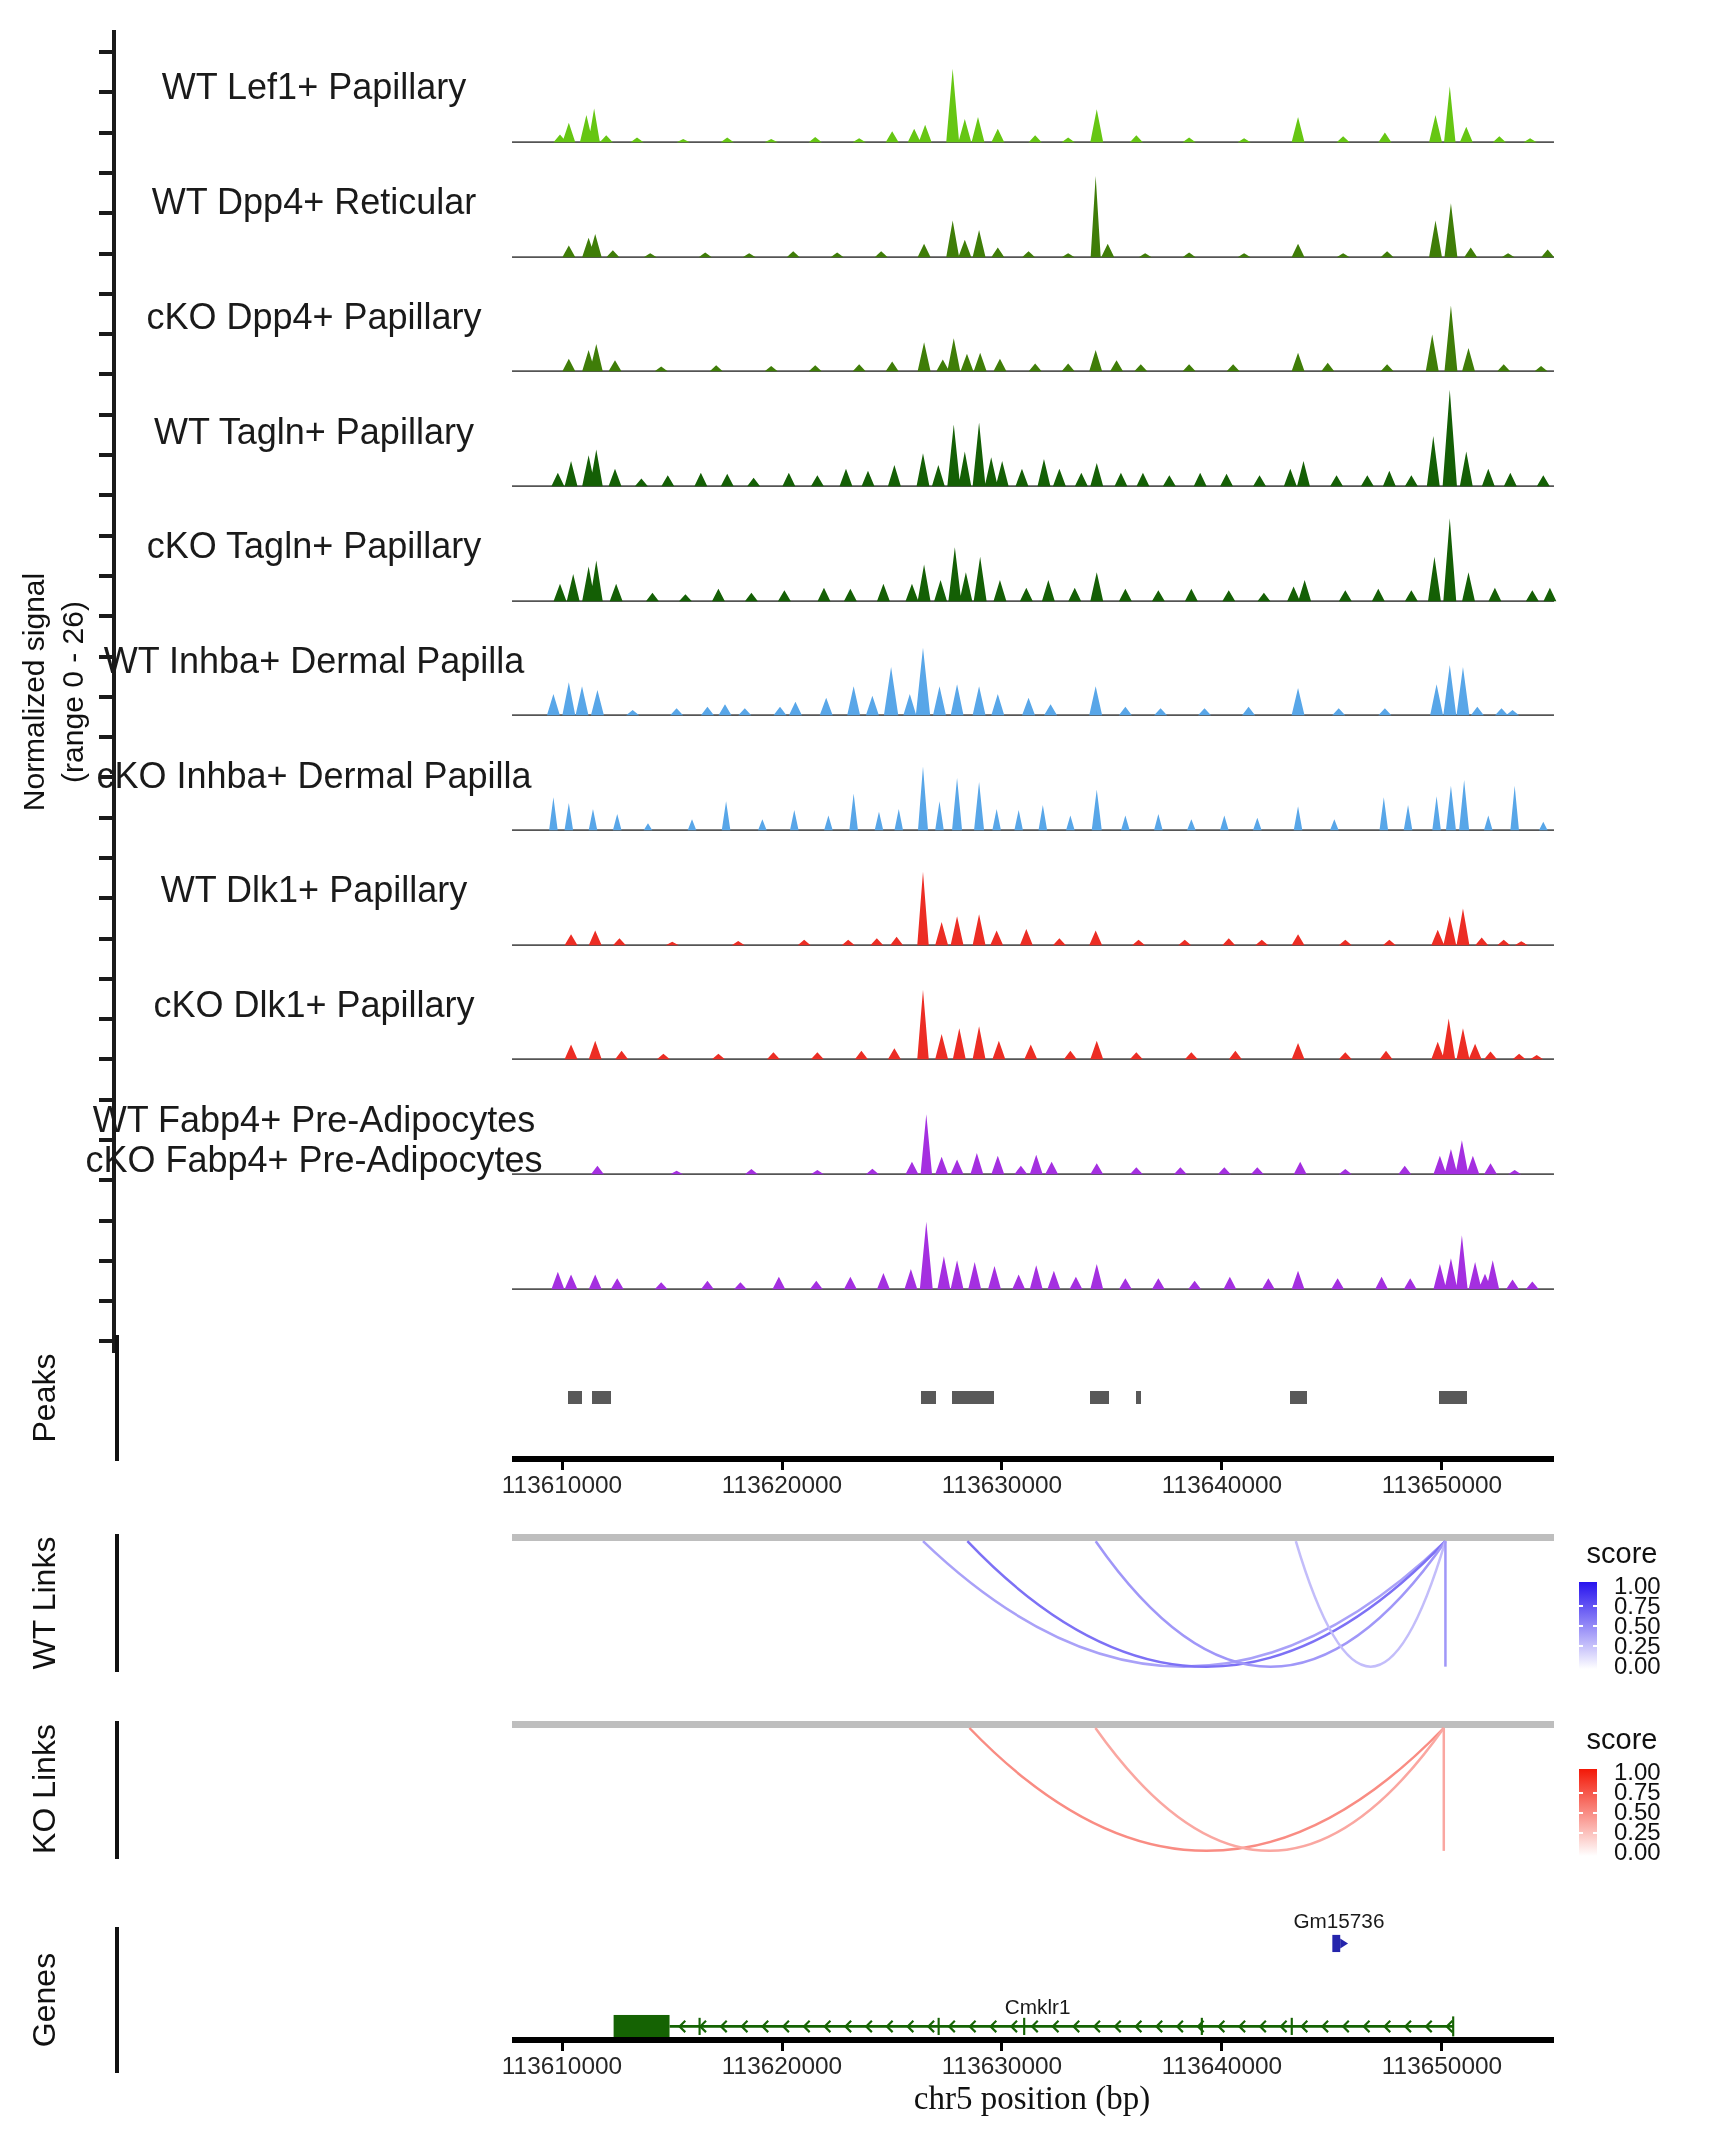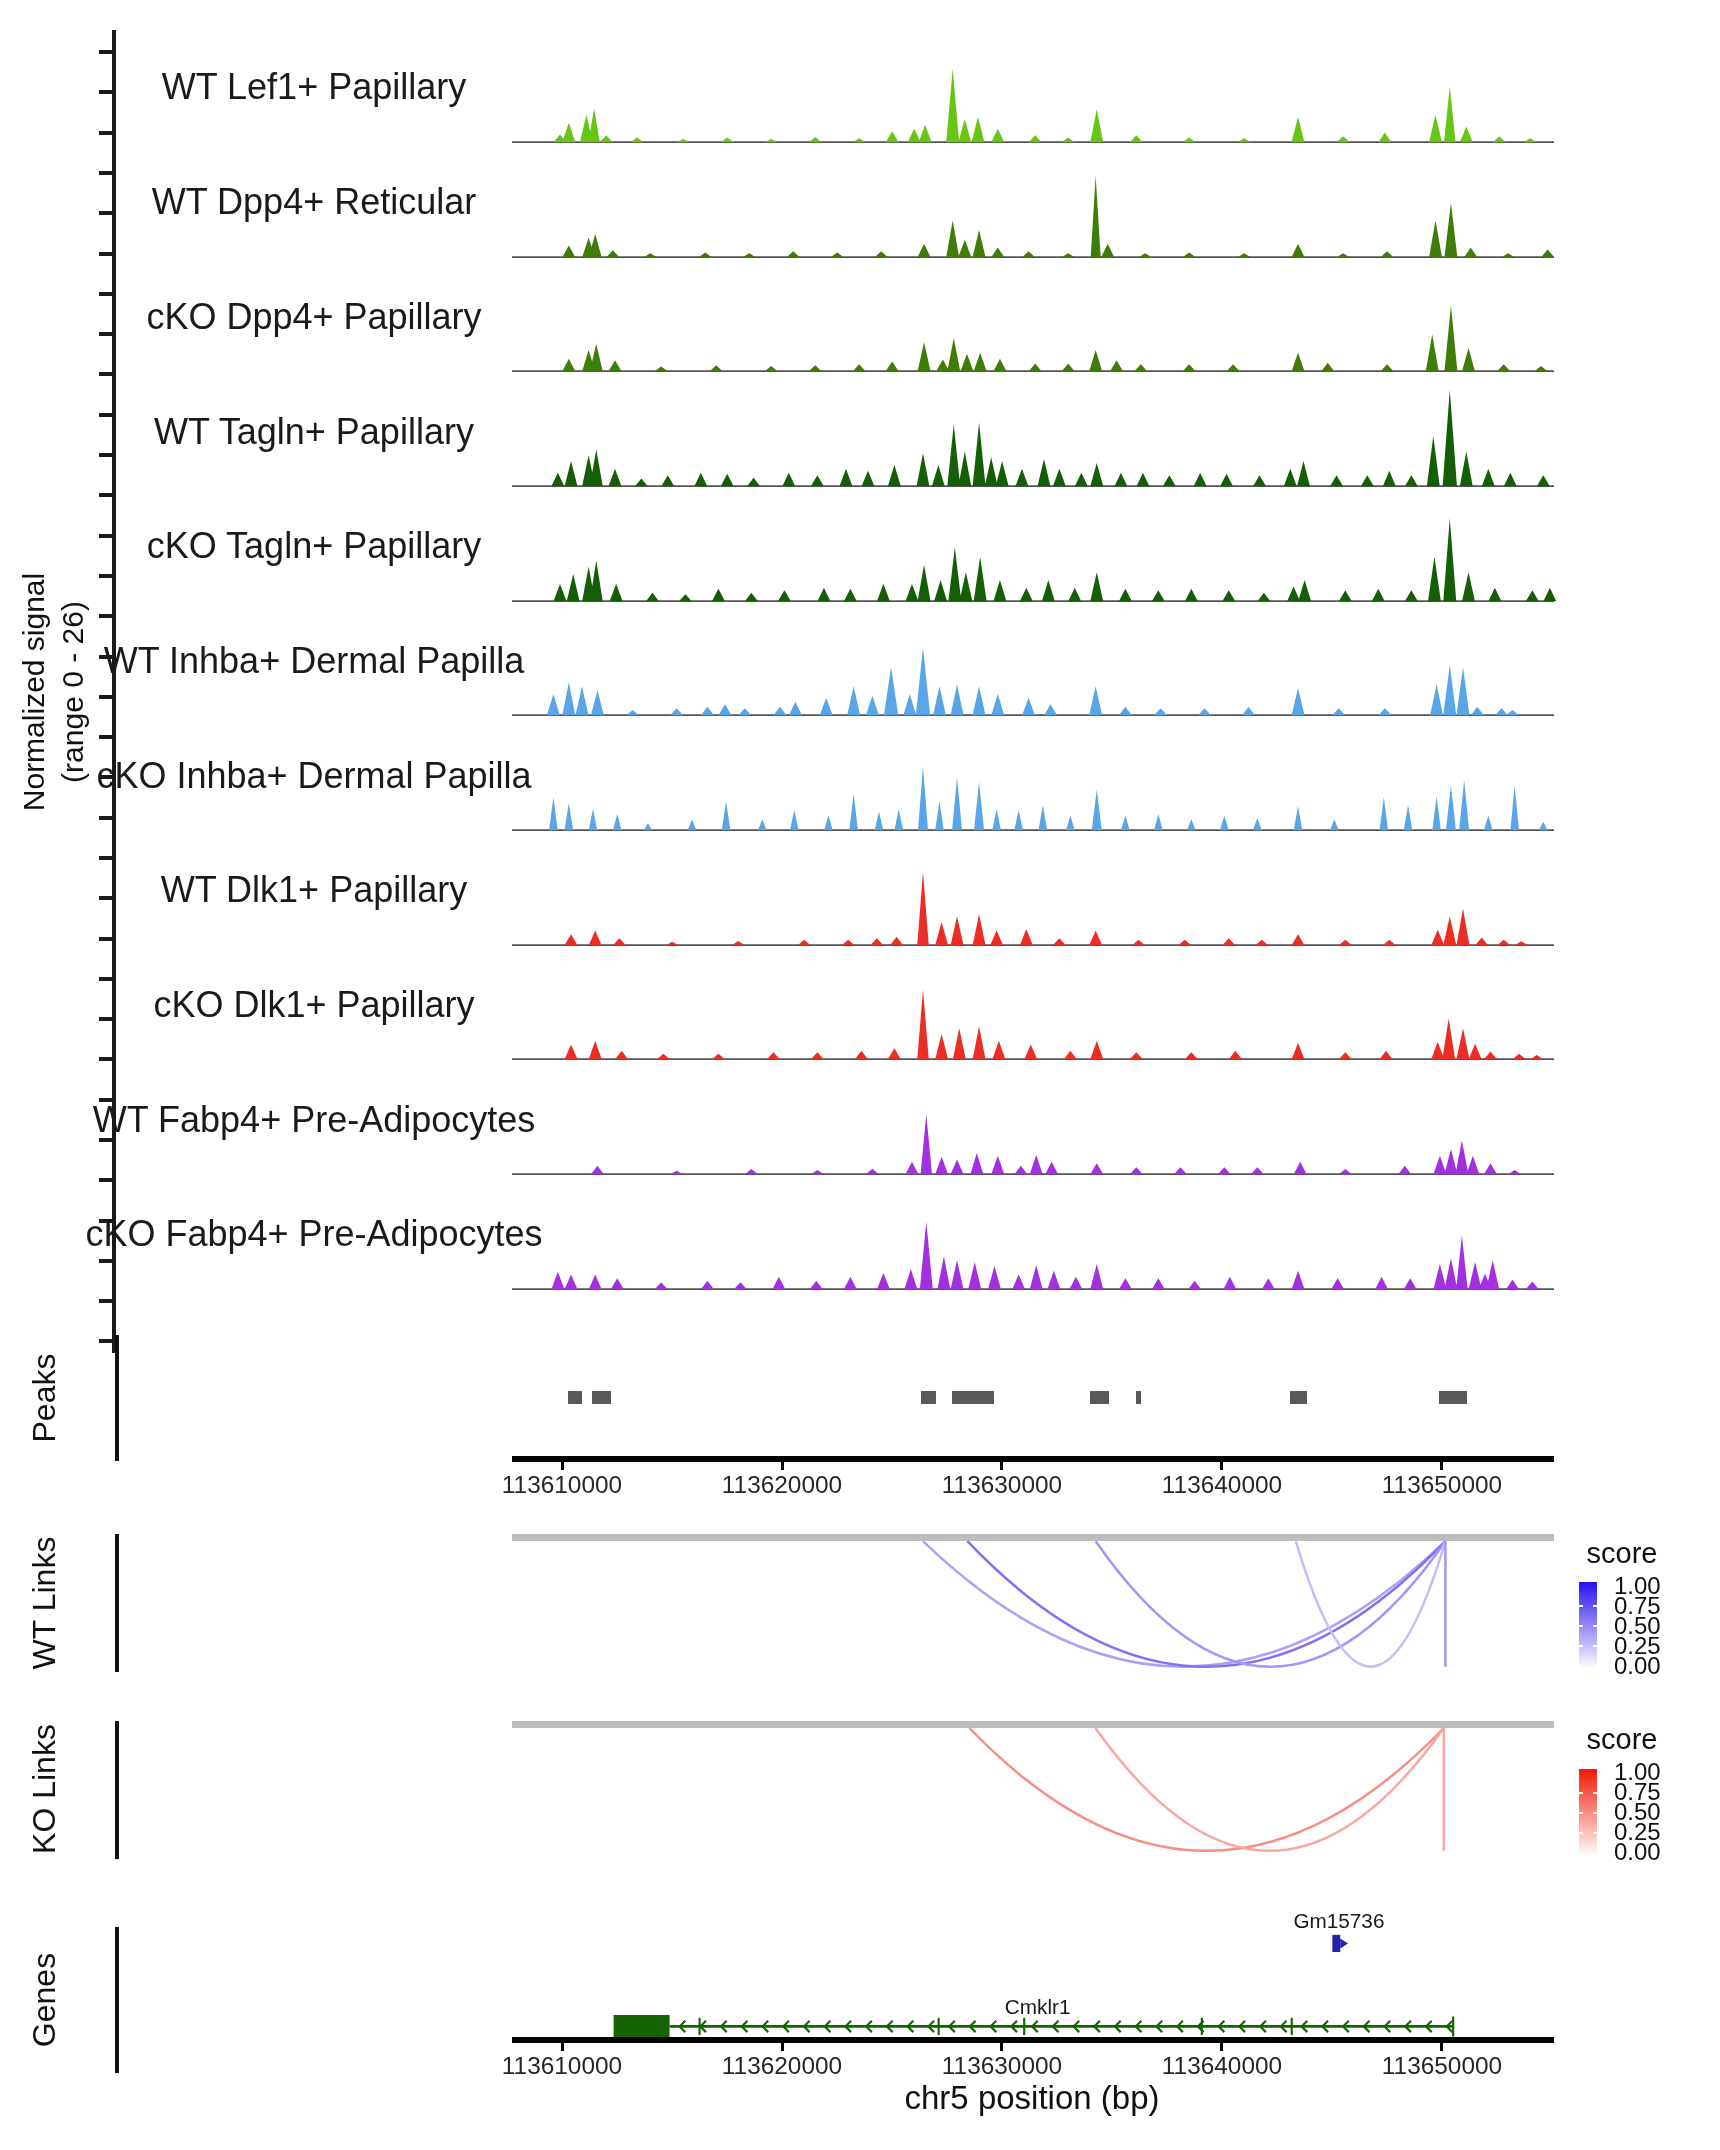--- a/index.html
+++ b/index.html
@@ -35,21 +35,21 @@
   .links-bar{height:7.2px;background:#BEBEBE;}
   .legend-title{
     transform:translate(-50%,-50%);font-size:29px;color:#111;
   }
   .legend-bar{width:18px;}
   .legend-ticklabel{
     font-size:24px;color:#111;transform:translateY(-50%);white-space:nowrap;
   }
   .legend-notch{position:absolute;width:4.3px;height:2.2px;background:#ffffff;}
   .xlabel{
-    transform:translate(-50%,-50%);font-size:33px;color:#111;white-space:nowrap;
+    transform:translate(-50%,-50%);font-size:33px;color:#111;white-space:nowrap;font-family:Liberation Serif, serif;
   }
   svg{display:block;overflow:visible;}
 </style>
 </head>
 <body>
 
 <div class="abs ylabel">
   <div>Normalized signal</div>
   <div>(range 0 - 26)</div>
 </div>
@@ -135,21 +135,21 @@
     <div class="abs track-label" style="left: 314px; top: 1005px;">cKO Dlk1+ Papillary</div>
     <svg width="1042" height="109" style="position: absolute; left: 512px; top: 953px;" viewBox="0 0 1453 152">
       <line x1="0" x2="1453" y1="148" y2="148" stroke="#555" stroke-width="2.5"></line>
       <path d="M0,148 L73.3,148 L82.3,127.6 L91.3,148 L107.0,148 L116.0,122.2 L125.0,148 L143.8,148 L152.8,136.2 L161.8,148 L202.1,148 L211.1,140.5 L220.1,148 L278.8,148 L287.8,140.5 L296.8,148 L355.5,148 L364.5,138.3 L373.5,148 L416.8,148 L425.8,138.3 L434.8,148 L478.2,148 L487.2,136.2 L496.2,148 L524.2,148 L533.2,132.9 L542.2,148 L565.1,148 L573.1,51.2 L581.1,148 L590.1,148 L599.1,113.0 L608.1,148 L614.7,148 L623.7,105.0 L632.7,148 L642.3,148 L651.3,102.3 L660.3,148 L669.9,148 L678.9,122.2 L687.9,148 L714.4,148 L723.4,127.6 L732.4,148 L769.6,148 L778.6,136.2 L787.6,148 L806.4,148 L815.4,122.2 L824.4,148 L861.6,148 L870.6,138.3 L879.6,148 L938.3,148 L947.3,138.3 L956.3,148 L999.7,148 L1008.7,136.2 L1017.7,148 L1087.1,148 L1096.1,125.4 L1105.1,148 L1153.0,148 L1162.0,138.3 L1171.0,148 L1209.8,148 L1218.8,136.2 L1227.8,148 L1281.9,148 L1290.9,123.8 L1299.9,148 L1297.2,148 L1306.2,91.5 L1315.2,148 L1317.1,148 L1326.1,105.0 L1335.1,148 L1334.0,148 L1343.0,126.5 L1352.0,148 L1355.5,148 L1364.5,137.2 L1373.5,148 L1395.4,148 L1404.4,140.5 L1413.4,148 L1419.9,148 L1428.9,142.1 L1437.9,148 L1453,148 Z" fill="#EC2D24"></path>
     </svg>
     <div class="abs track-label" style="left: 314px; top: 1120px;">WT Fabp4+ Pre-Adipocytes</div>
     <svg width="1042" height="109" style="position: absolute; left: 512px; top: 1068px;" viewBox="0 0 1453 152">
       <line x1="0" x2="1453" y1="148" y2="148" stroke="#555" stroke-width="2.5"></line>
       <path d="M0,148 L110.1,148 L119.1,136.2 L128.1,148 L220.5,148 L229.5,143.2 L238.5,148 L324.8,148 L333.8,141.0 L342.8,148 L416.8,148 L425.8,142.1 L434.8,148 L493.5,148 L502.5,140.5 L511.5,148 L548.7,148 L557.7,130.8 L566.7,148 L569.7,148 L577.7,64.6 L585.7,148 L590.1,148 L599.1,123.8 L608.1,148 L611.6,148 L620.6,127.6 L629.6,148 L639.2,148 L648.2,118.4 L657.2,148 L668.4,148 L677.4,122.2 L686.4,148 L700.6,148 L709.6,136.2 L718.6,148 L722.0,148 L731.0,121.1 L740.0,148 L743.5,148 L752.5,130.8 L761.5,148 L806.4,148 L815.4,132.9 L824.4,148 L861.6,148 L870.6,138.3 L879.6,148 L923.0,148 L932.0,138.3 L941.0,148 L984.3,148 L993.3,138.3 L1002.3,148 L1030.3,148 L1039.3,138.3 L1048.3,148 L1090.1,148 L1099.1,130.8 L1108.1,148 L1153.0,148 L1162.0,141.0 L1171.0,148 L1235.9,148 L1244.9,136.2 L1253.9,148 L1284.9,148 L1293.9,122.2 L1302.9,148 L1300.3,148 L1309.3,113.0 L1318.3,148 L1315.6,148 L1324.6,100.7 L1333.6,148 L1330.9,148 L1339.9,122.2 L1348.9,148 L1355.5,148 L1364.5,132.9 L1373.5,148 L1389.2,148 L1398.2,142.1 L1407.2,148 L1453,148 Z" fill="#A42FE0"></path>
     </svg>
-    <div class="abs track-label" style="left: 314px; top: 1234px;">cKO Fabp4+ Pre-Adipocytes</div>
+    <div class="abs track-label" style="left: 314px; top: 1160px;">cKO Fabp4+ Pre-Adipocytes</div>
     <svg width="1042" height="109" style="position: absolute; left: 512px; top: 1183px;" viewBox="0 0 1453 152">
       <line x1="0" x2="1453" y1="148" y2="148" stroke="#555" stroke-width="2.5"></line>
       <path d="M0,148 L54.9,148 L63.9,123.8 L72.9,148 L73.3,148 L82.3,127.6 L91.3,148 L107.0,148 L116.0,127.6 L125.0,148 L137.7,148 L146.7,132.9 L155.7,148 L199.0,148 L208.0,138.3 L217.0,148 L263.5,148 L272.5,136.2 L281.5,148 L309.5,148 L318.5,138.3 L327.5,148 L363.1,148 L372.1,130.8 L381.1,148 L415.3,148 L424.3,136.2 L433.3,148 L462.8,148 L471.8,130.8 L480.8,148 L508.9,148 L517.9,125.4 L526.9,148 L547.2,148 L556.2,120.0 L565.2,148 L568.7,148 L577.7,53.9 L586.7,148 L593.2,148 L602.2,102.3 L611.2,148 L611.6,148 L620.6,107.7 L629.6,148 L636.2,148 L645.2,110.3 L654.2,148 L663.8,148 L672.8,115.7 L681.8,148 L697.5,148 L706.5,127.6 L715.5,148 L722.0,148 L731.0,114.6 L740.0,148 L746.6,148 L755.6,122.2 L764.6,148 L777.3,148 L786.3,130.8 L795.3,148 L806.4,148 L815.4,113.0 L824.4,148 L846.3,148 L855.3,132.9 L864.3,148 L892.3,148 L901.3,132.9 L910.3,148 L942.9,148 L951.9,136.2 L960.9,148 L992.0,148 L1001.0,130.8 L1010.0,148 L1045.7,148 L1054.7,132.9 L1063.7,148 L1087.1,148 L1096.1,122.2 L1105.1,148 L1142.3,148 L1151.3,132.9 L1160.3,148 L1203.6,148 L1212.6,130.8 L1221.6,148 L1243.5,148 L1252.5,132.9 L1261.5,148 L1284.9,148 L1293.9,113.0 L1302.9,148 L1300.3,148 L1309.3,105.0 L1318.3,148 L1316.6,148 L1324.6,72.7 L1332.6,148 L1334.0,148 L1343.0,110.3 L1352.0,148 L1347.8,148 L1356.8,126.5 L1365.8,148 L1358.6,148 L1367.6,107.7 L1376.6,148 L1386.2,148 L1395.2,134.6 L1404.2,148 L1413.8,148 L1422.8,137.2 L1431.8,148 L1453,148 Z" fill="#A42FE0"></path>
     </svg>
   </div>
 
 <div class="abs bracket" style="left:115px;top:1335px;height:126px;"></div>
 <div class="abs section-label" style="left:44px;top:1398px;">Peaks</div>
 <div class="abs" id="peak-rects">
     <div class="abs peak-rect" style="left: 568px; width: 13.6px; background: rgb(89, 89, 89);"></div>

